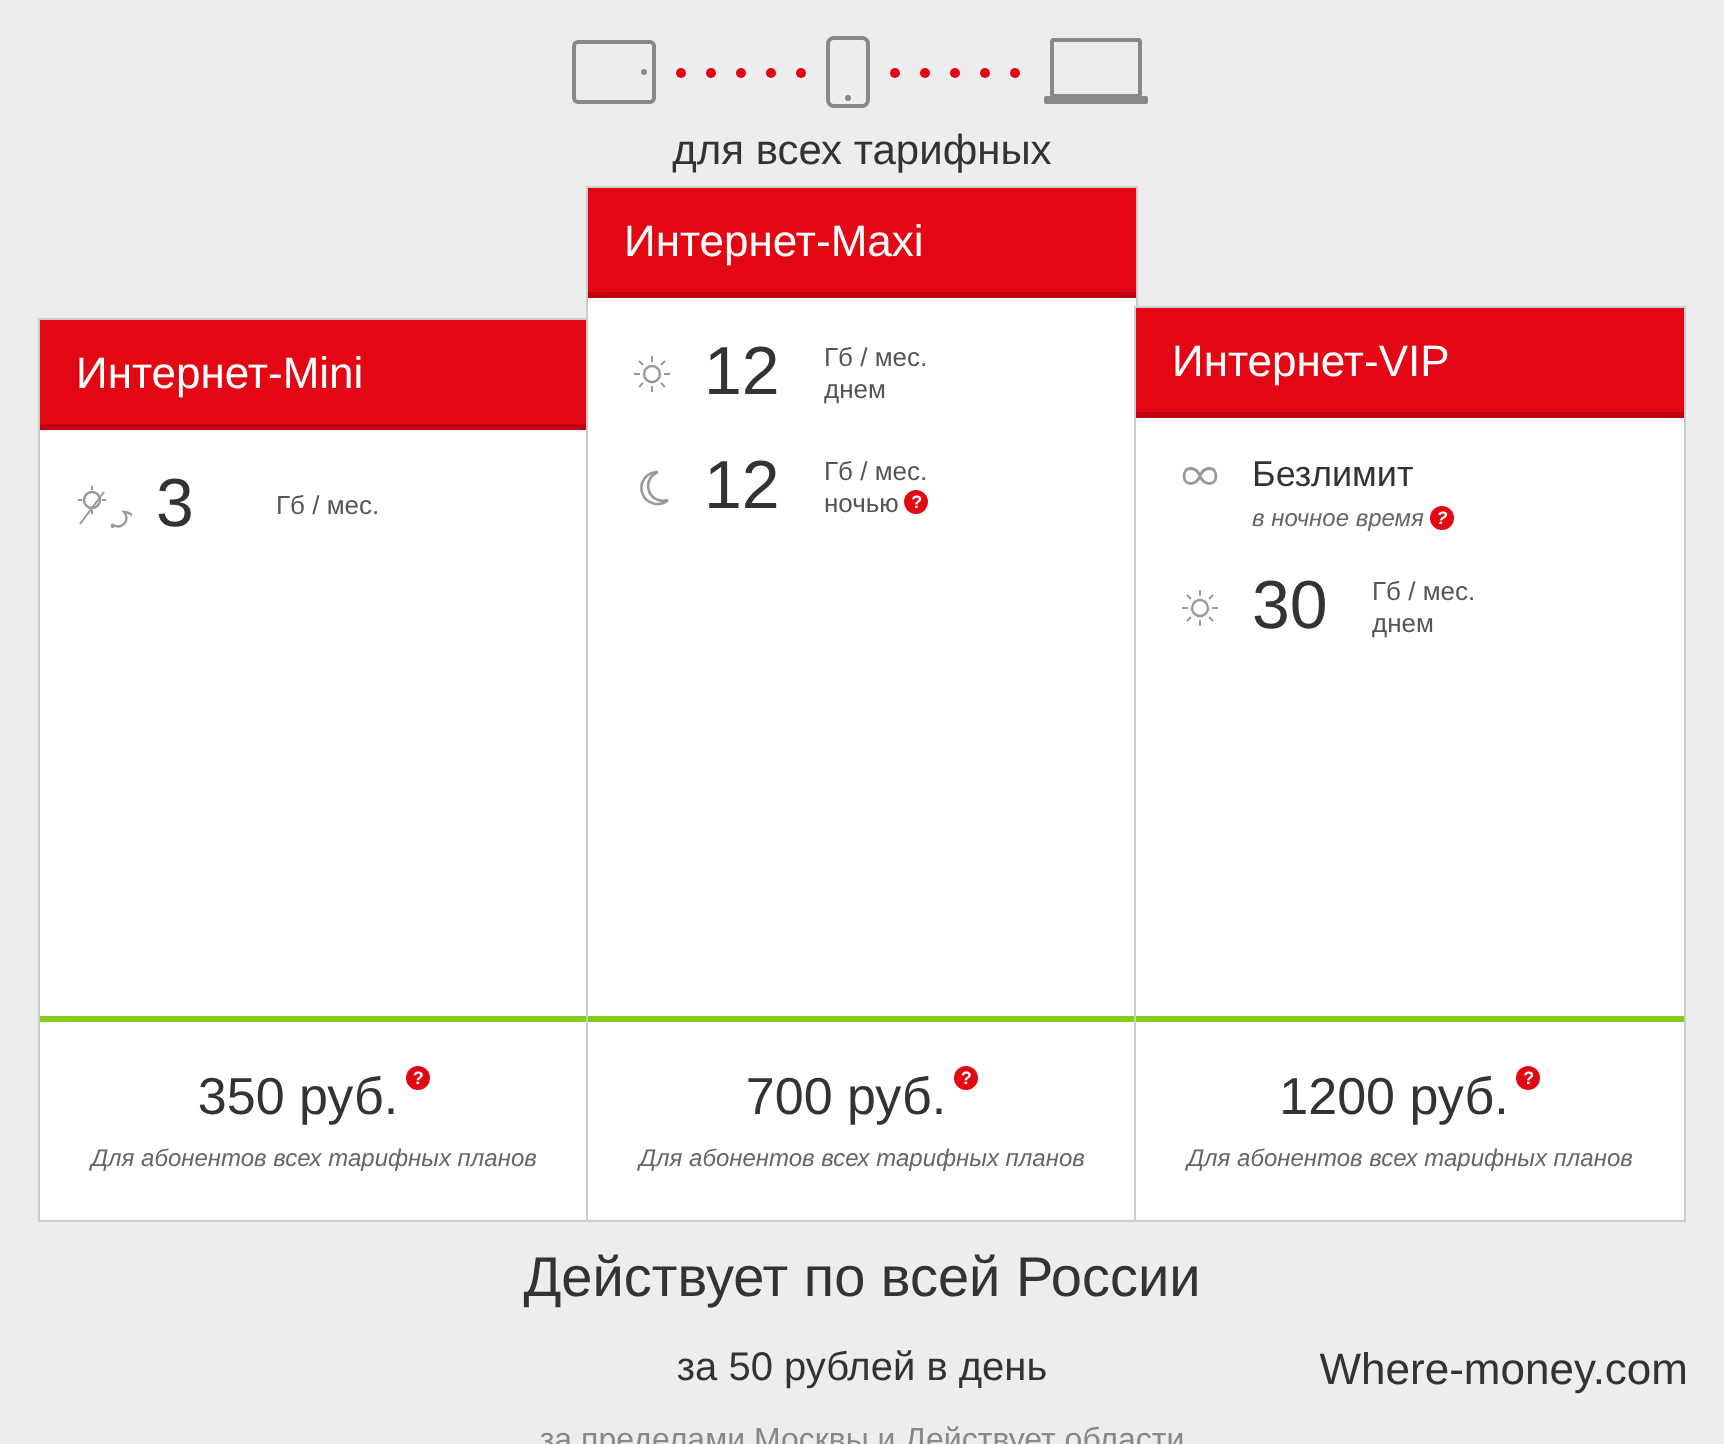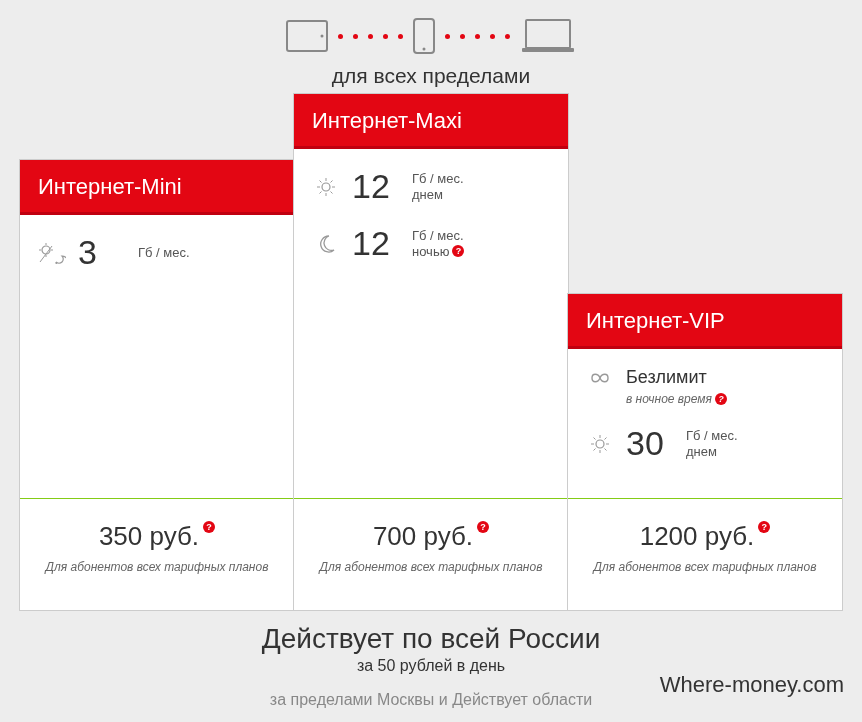--- a/index.html
+++ b/index.html
@@ -49,21 +49,21 @@
   }
   .plan {
     background: #fff;
     border: 1px solid #ccc;
     display: flex;
     flex-direction: column;
     margin: 0 -1px;
   }
   .plan-mini { width: 276px; height: 452px; }
   .plan-maxi { width: 276px; height: 518px; }
-  .plan-vip  { width: 276px; height: 318px; }
+  .plan-vip  { width: 276px; height: 458px; }
 
   .plan-header {
     background: #e30613;
     color: #fff;
     font-size: 22px;
     padding: 14px 18px 12px;
     border-bottom: 3px solid #c00010;
     text-align: left;
   }
   .plan-middle {
@@ -115,22 +115,22 @@
     width:12px; height:12px;
     border-radius:50%;
     background:#e30613;
     color:#fff;
     font-size:9px;
     line-height:12px;
     text-align:center;
     font-weight:bold;
   }
   .plan-bottom {
-    border-top: 1px solid #84cc16;
-    padding: 22px 16px 36px;
+    border-top: 3px solid #84cc16;
+    padding: 22px 16px 24px;
     text-align: center;
   }
   .price {
     font-size: 26px;
     color: #333;
     display:inline-flex;
     align-items:flex-start;
     gap:4px;
   }
   .bottom-sub {
@@ -141,23 +141,23 @@
   }
   .footer {
     text-align: center;
     margin-top: 12px;
   }
   .footer-title {
     font-size: 28px;
     color: #333;
   }
   .footer-sub1 {
-    font-size: 16px;
-    color: #333;
-    margin-top: 2px;
+    font-size: 20px;
+    color: #333;
+    margin-top: 18px;
   }
   .footer-sub2 {
     font-size: 16px;
     color: #888;
     margin-top: 16px;
   }
   .watermark {
     position: absolute;
     right: 18px;
     bottom: 24px;
@@ -196,21 +196,21 @@
       <span class="dot"></span>
       <span class="dot"></span>
   </span>
   <span class="device-icon">
     <svg width="56" height="36" viewBox="0 0 56 36">
         <rect x="6" y="2" width="44" height="28" rx="1" fill="none" stroke="#888" stroke-width="2"></rect>
         <rect x="2" y="30" width="52" height="4" rx="1" fill="#888"></rect>
       </svg>
   </span>
 </div>
-<div class="top-caption">для всех пределами</div>
+<div class="top-caption">для всех тарифных</div>
 
 <div class="plans">
 
   <div class="plan plan-mini">
     <div class="plan-header">Интернет-Mini</div>
     <div class="plan-middle">
       <div class="data-row">
         <span class="data-icon">
           <svg width="28" height="22" viewBox="0 0 28 22">
               <circle cx="8" cy="8" r="4" fill="none" stroke="#999" stroke-width="1.2"></circle>

